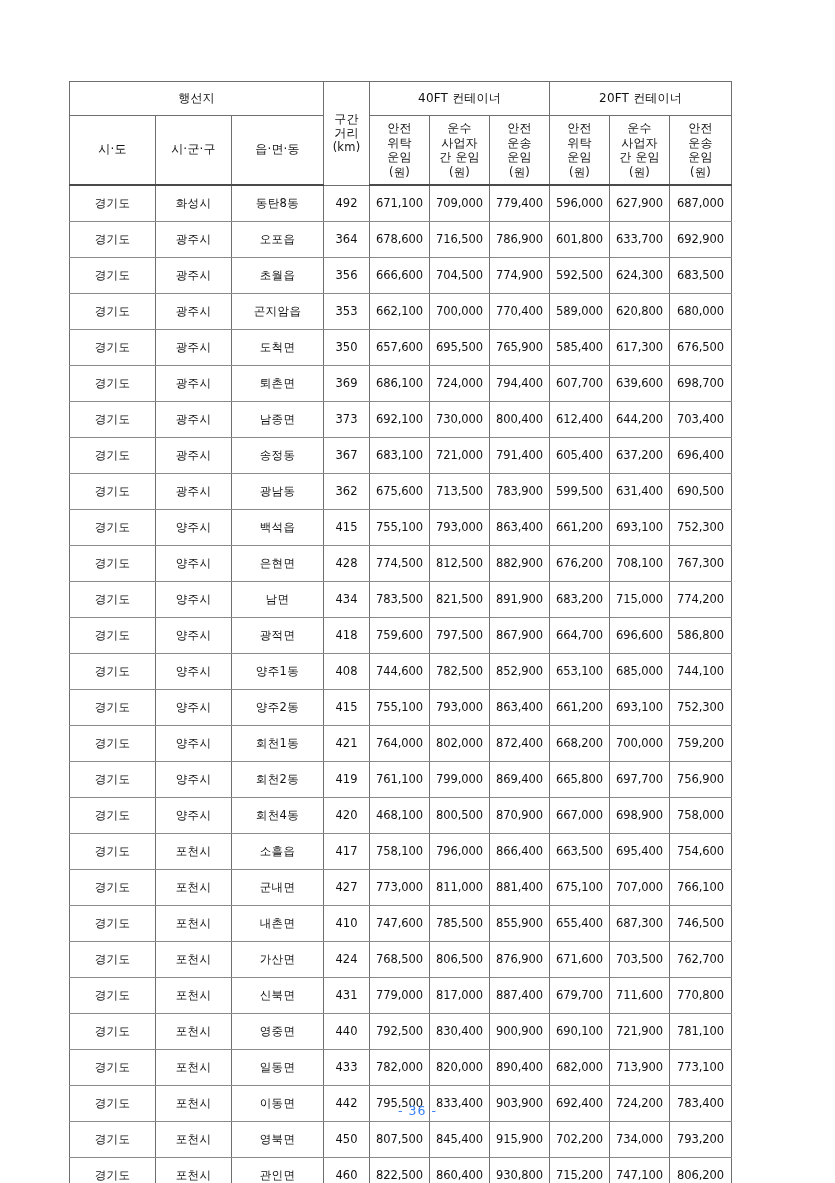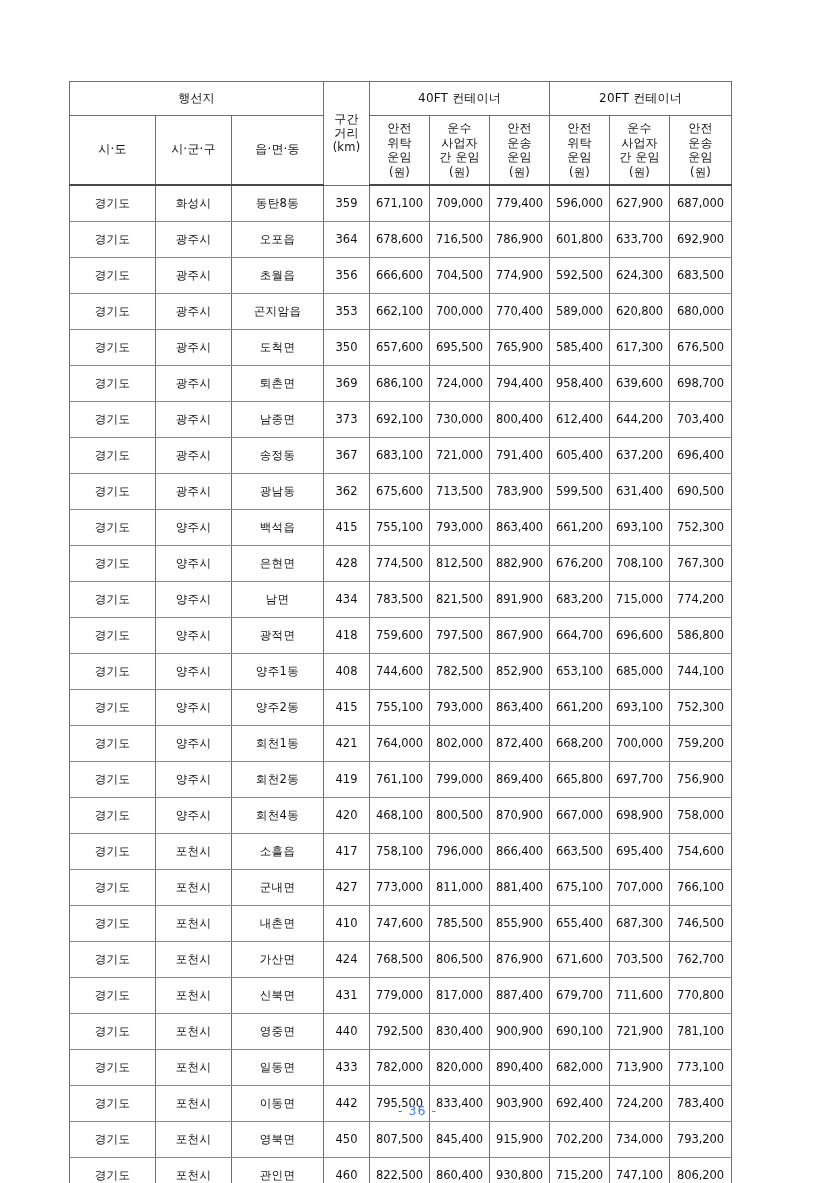--- a/index.html
+++ b/index.html
@@ -218,21 +218,21 @@
             <span class="hline unit">(원)</span>
           </th>
         </tr>
       </thead>
 
       <tbody id="rate-table-body">
           <tr>
             <td><span class="kor">경기도</span></td>
             <td><span class="kor">화성시</span></td>
             <td><span class="kor">동탄8동</span></td>
-            <td><span class="dist">359</span></td>
+            <td><span class="dist">492</span></td>
             <td><span class="num">671,100</span></td>
             <td><span class="num">709,000</span></td>
             <td><span class="num">779,400</span></td>
             <td><span class="num">596,000</span></td>
             <td><span class="num">627,900</span></td>
             <td><span class="num">687,000</span></td>
           </tr>
           <tr>
             <td><span class="kor">경기도</span></td>
             <td><span class="kor">광주시</span></td>
@@ -282,21 +282,21 @@
             <td><span class="num">676,500</span></td>
           </tr>
           <tr>
             <td><span class="kor">경기도</span></td>
             <td><span class="kor">광주시</span></td>
             <td><span class="kor">퇴촌면</span></td>
             <td><span class="dist">369</span></td>
             <td><span class="num">686,100</span></td>
             <td><span class="num">724,000</span></td>
             <td><span class="num">794,400</span></td>
-            <td><span class="num">958,400</span></td>
+            <td><span class="num">607,700</span></td>
             <td><span class="num">639,600</span></td>
             <td><span class="num">698,700</span></td>
           </tr>
           <tr>
             <td><span class="kor">경기도</span></td>
             <td><span class="kor">광주시</span></td>
             <td><span class="kor">남종면</span></td>
             <td><span class="dist">373</span></td>
             <td><span class="num">692,100</span></td>
             <td><span class="num">730,000</span></td>

